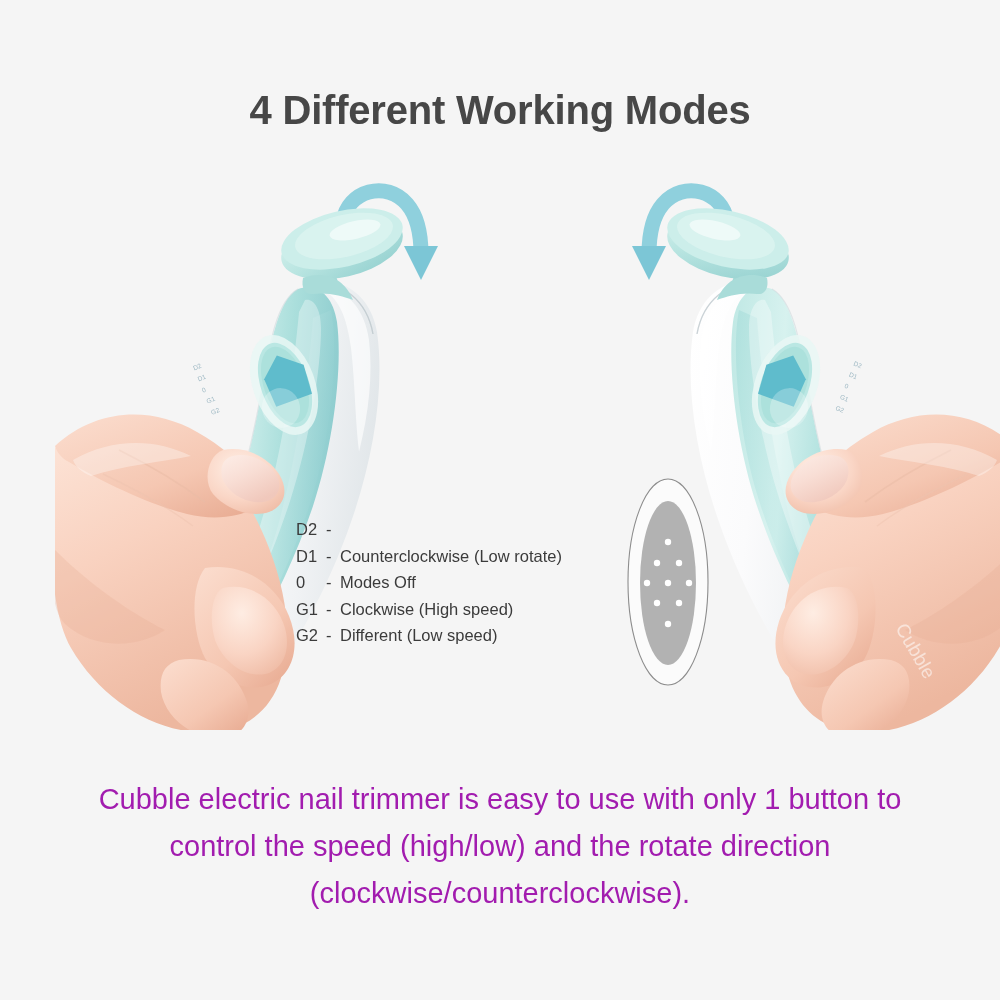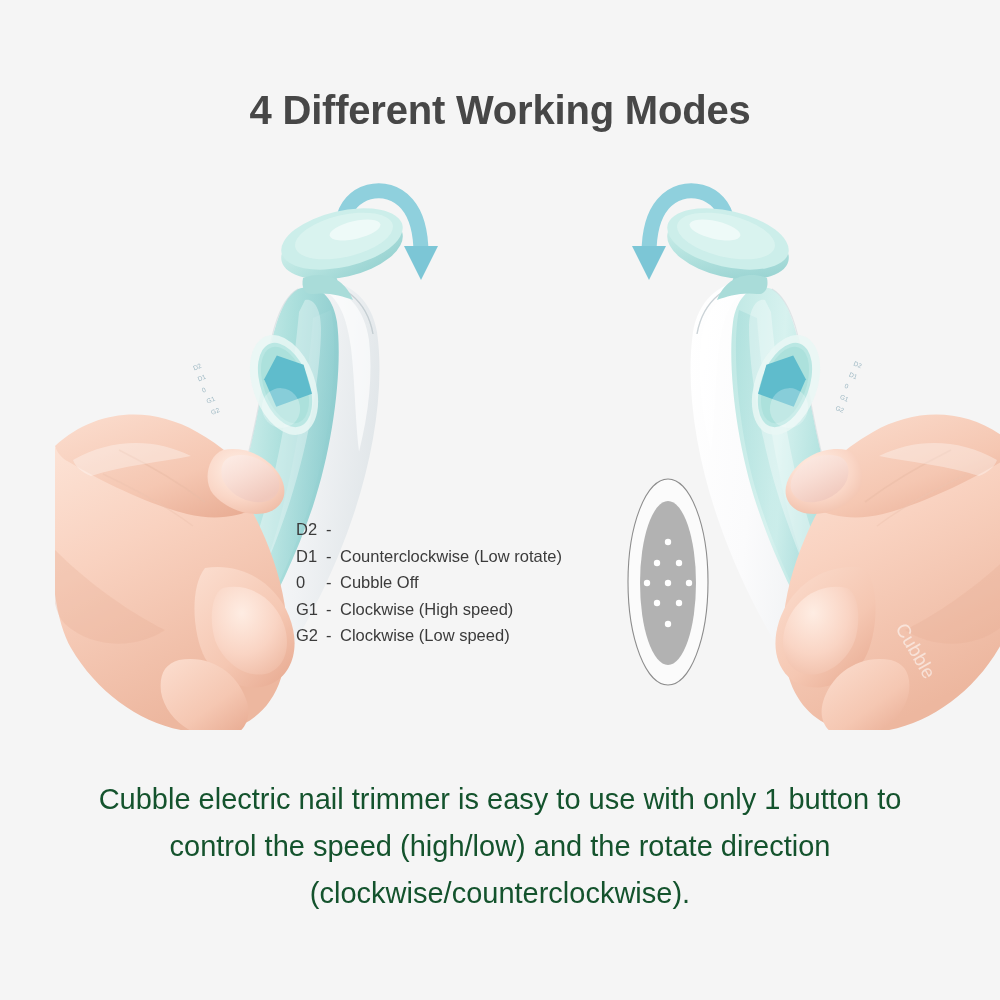--- a/index.html
+++ b/index.html
@@ -55,21 +55,21 @@
 
   
   #caption {
     position: absolute;
     left: 60px;
     top: 776px;
     width: 880px;
     text-align: center;
     font-size: 29px;
     line-height: 47px;
-    color: #14532d;
+    color: #a21caf;
   }
 
   
   #attachment {
     position: absolute;
     left: 626px;
     top: 477px;
     width: 84px;
     height: 210px;
   }
@@ -512,29 +512,29 @@
       <span class="mode-dash">-</span>
     </div>
     <div class="mode-row">
       <span class="mode-code">D1</span>
       <span class="mode-dash">-</span>
       <span class="mode-label">Counterclockwise (Low rotate)</span>
     </div>
     <div class="mode-row">
       <span class="mode-code">0</span>
       <span class="mode-dash">-</span>
-      <span class="mode-label">Cubble Off</span>
+      <span class="mode-label">Modes Off</span>
     </div>
     <div class="mode-row">
       <span class="mode-code">G1</span>
       <span class="mode-dash">-</span>
       <span class="mode-label">Clockwise (High speed)</span>
     </div>
     <div class="mode-row">
       <span class="mode-code">G2</span>
       <span class="mode-dash">-</span>
-      <span class="mode-label">Clockwise (Low speed)</span>
+      <span class="mode-label">Different (Low speed)</span>
     </div>
   </div>
 
   <div id="caption">Cubble electric nail trimmer is easy to use with only 1 button to control the speed (high/low) and the rotate direction (clockwise/counterclockwise).</div>
 
 </div>
 
 </body></html>

